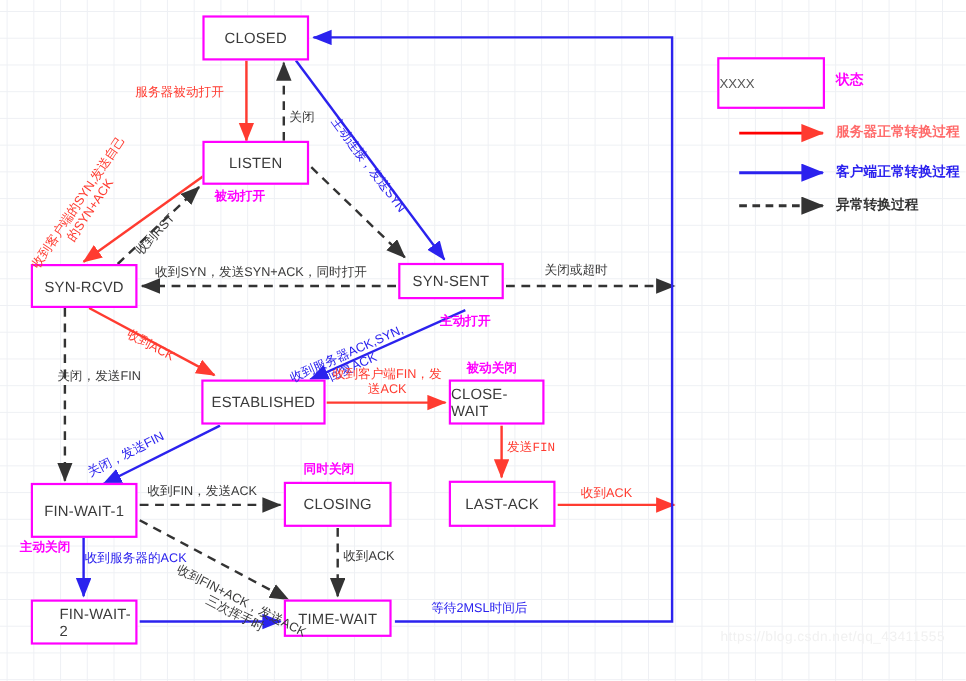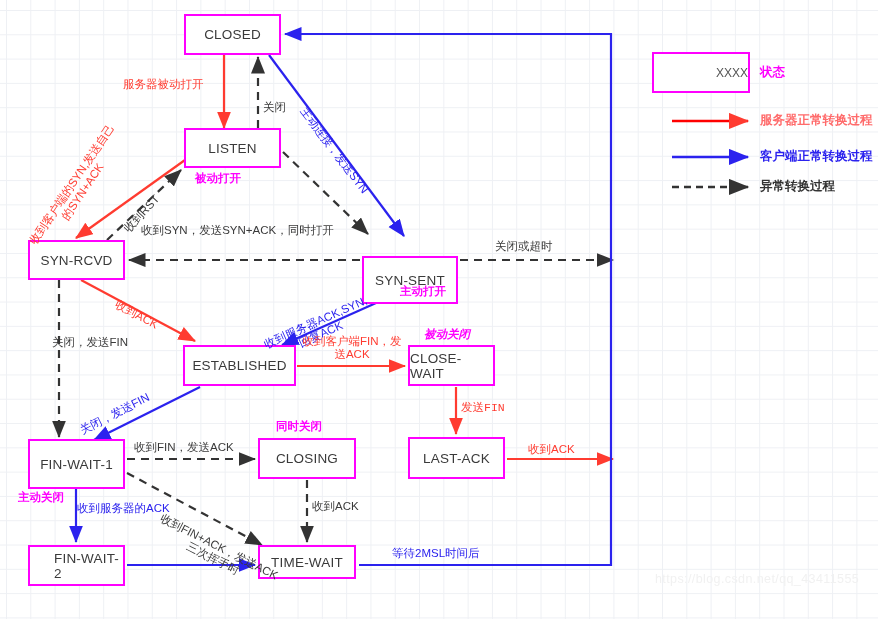--- a/index.html
+++ b/index.html
@@ -58,24 +58,24 @@
   .lbl-black { color: #3a3a3a; }
   .lbl-red   { color: #ff3b30; }
   .lbl-blue  { color: #2b22ee; }
   .lbl-center { text-align: center; }
 
   
   #legend { position: absolute; z-index: 7; }
   .legend-box {
     position: absolute;
     left: 652px; top: 52px;
-    width: 98px; height: 41px;
+    width: 98px; height: 47px;
     border: 2px solid #ff00ff;
     background: #fff;
-    display: flex; align-items: center; justify-content: flex-end;
+    display: flex; align-items: center; justify-content: flex-start;
     color: #555; font-size: 12px;
     box-sizing: border-box;
   }
   .legend-text {
     position: absolute;
     font-size: 12.5px;
     font-weight: bold;
     white-space: nowrap;
   }
   .lt-state { left: 760px; top: 64px; color: #ff00ff; }
@@ -163,21 +163,21 @@
   </div>
 
   <div class="state-box" style="left:28px; top:240px; width:97px; height:40px;">
     <span>SYN-RCVD</span>
   </div>
 
   <div class="state-box" style="left:184px; top:128px; width:97px; height:40px;">
     <span>LISTEN</span>
   </div>
 
-  <div class="state-box" style="left:362px; top:256px; width:96px; height:48px;">
+  <div class="state-box" style="left:362px; top:239px; width:96px; height:33px;">
     <span>SYN-SENT</span>
   </div>
 
   <div class="state-box" style="left:183px; top:345px; width:113px; height:41px;">
     <span>ESTABLISHED</span>
   </div>
 
   <div class="state-box" style="left:408px; top:345px; width:87px; height:41px;">
     <span>CLOSE-WAIT</span>
   </div>
@@ -197,38 +197,38 @@
   <div class="state-box" style="left:28px; top:545px; width:97px; height:41px;padding-left:24px;">
     <span>FIN-WAIT-2</span>
   </div>
 
   <div class="state-box" style="left:258px; top:545px; width:98px; height:34px;">
     <span>TIME-WAIT</span>
   </div>
 
   <div class="note" style="left:195px; top:171px;">被动打开</div>
   <div class="note" style="left:400px; top:284px;">主动打开</div>
-  <div class="note" style="left:424px; top:327px;font-style:italic;">被动关闭</div>
+  <div class="note" style="left:424px; top:327px;">被动关闭</div>
   <div class="note" style="left:276px; top:419px;">同时关闭</div>
   <div class="note" style="left:18px; top:490px;">主动关闭</div>
 
   <div class="edge-label lbl-red" style="left:123px; top:78px;">服务器被动打开</div>
 
   <div class="edge-label lbl-black" style="left:263px; top:101px;">关闭</div>
 
   <div class="edge-label lbl-blue" style="left:308px; top:105px; transform:rotate(53deg); transform-origin:left top;">主动连接，发送SYN</div>
 
   <div class="edge-label lbl-red lbl-center" style="left:49px; top:228px; transform:rotate(-56deg); transform-origin:left bottom;">
     <div>收到客户端的SYN,发送自己</div>
     <div>的SYN+ACK</div>
   </div>
 
   <div class="edge-label lbl-black" style="left:131px; top:222px; transform:rotate(-47deg); transform-origin:left bottom;">收到RST</div>
 
-  <div class="edge-label lbl-black" style="left:141px; top:224px;">收到SYN，发送SYN+ACK，同时打开</div>
+  <div class="edge-label lbl-black" style="left:141px; top:242px;">收到SYN，发送SYN+ACK，同时打开</div>
 
   <div class="edge-label lbl-black" style="left:495px; top:240px;">关闭或超时</div>
 
   <div class="edge-label lbl-red" style="left:119px; top:298px; transform:rotate(28deg); transform-origin:left top;">收到ACK</div>
 
   <div class="edge-label lbl-blue lbl-center" style="left:273px; top:337px; transform:rotate(-24deg); transform-origin:left bottom;">
     <div>收到服务器ACK,SYN,</div>
     <div>回复ACK</div>
   </div>
 

